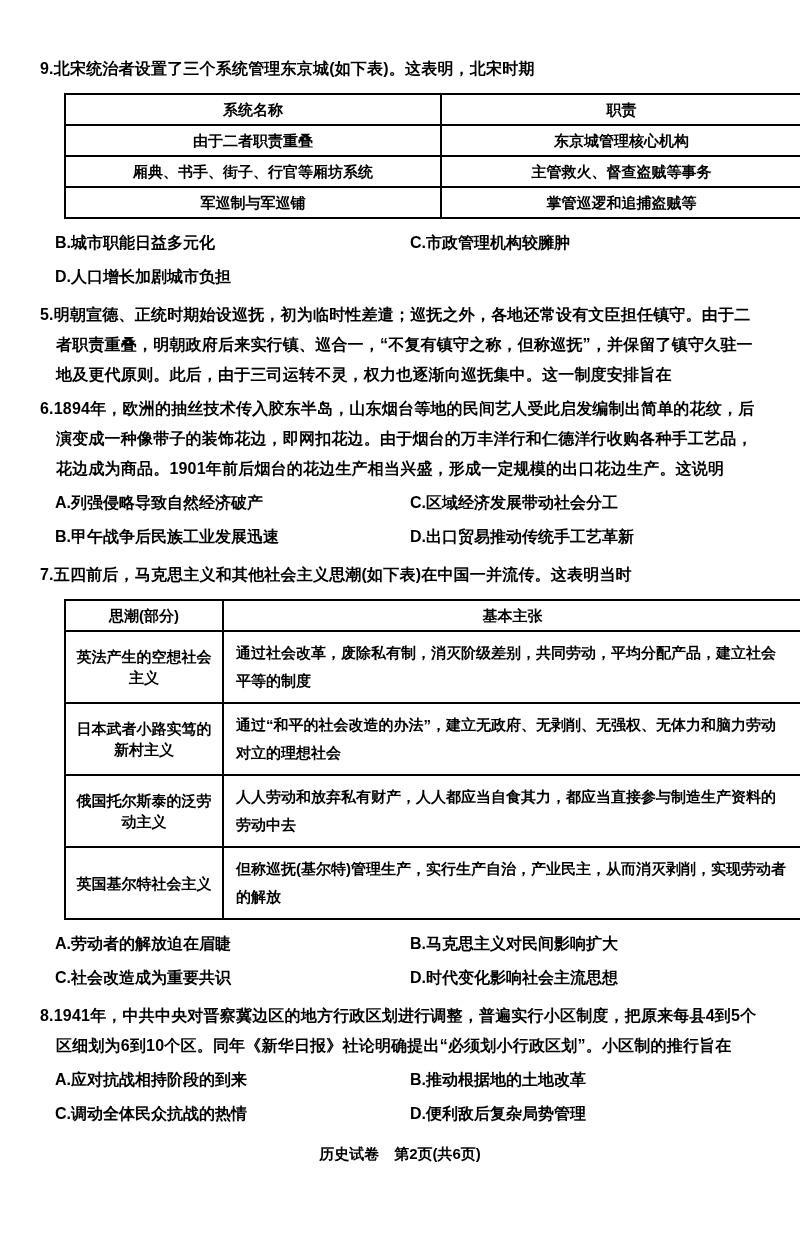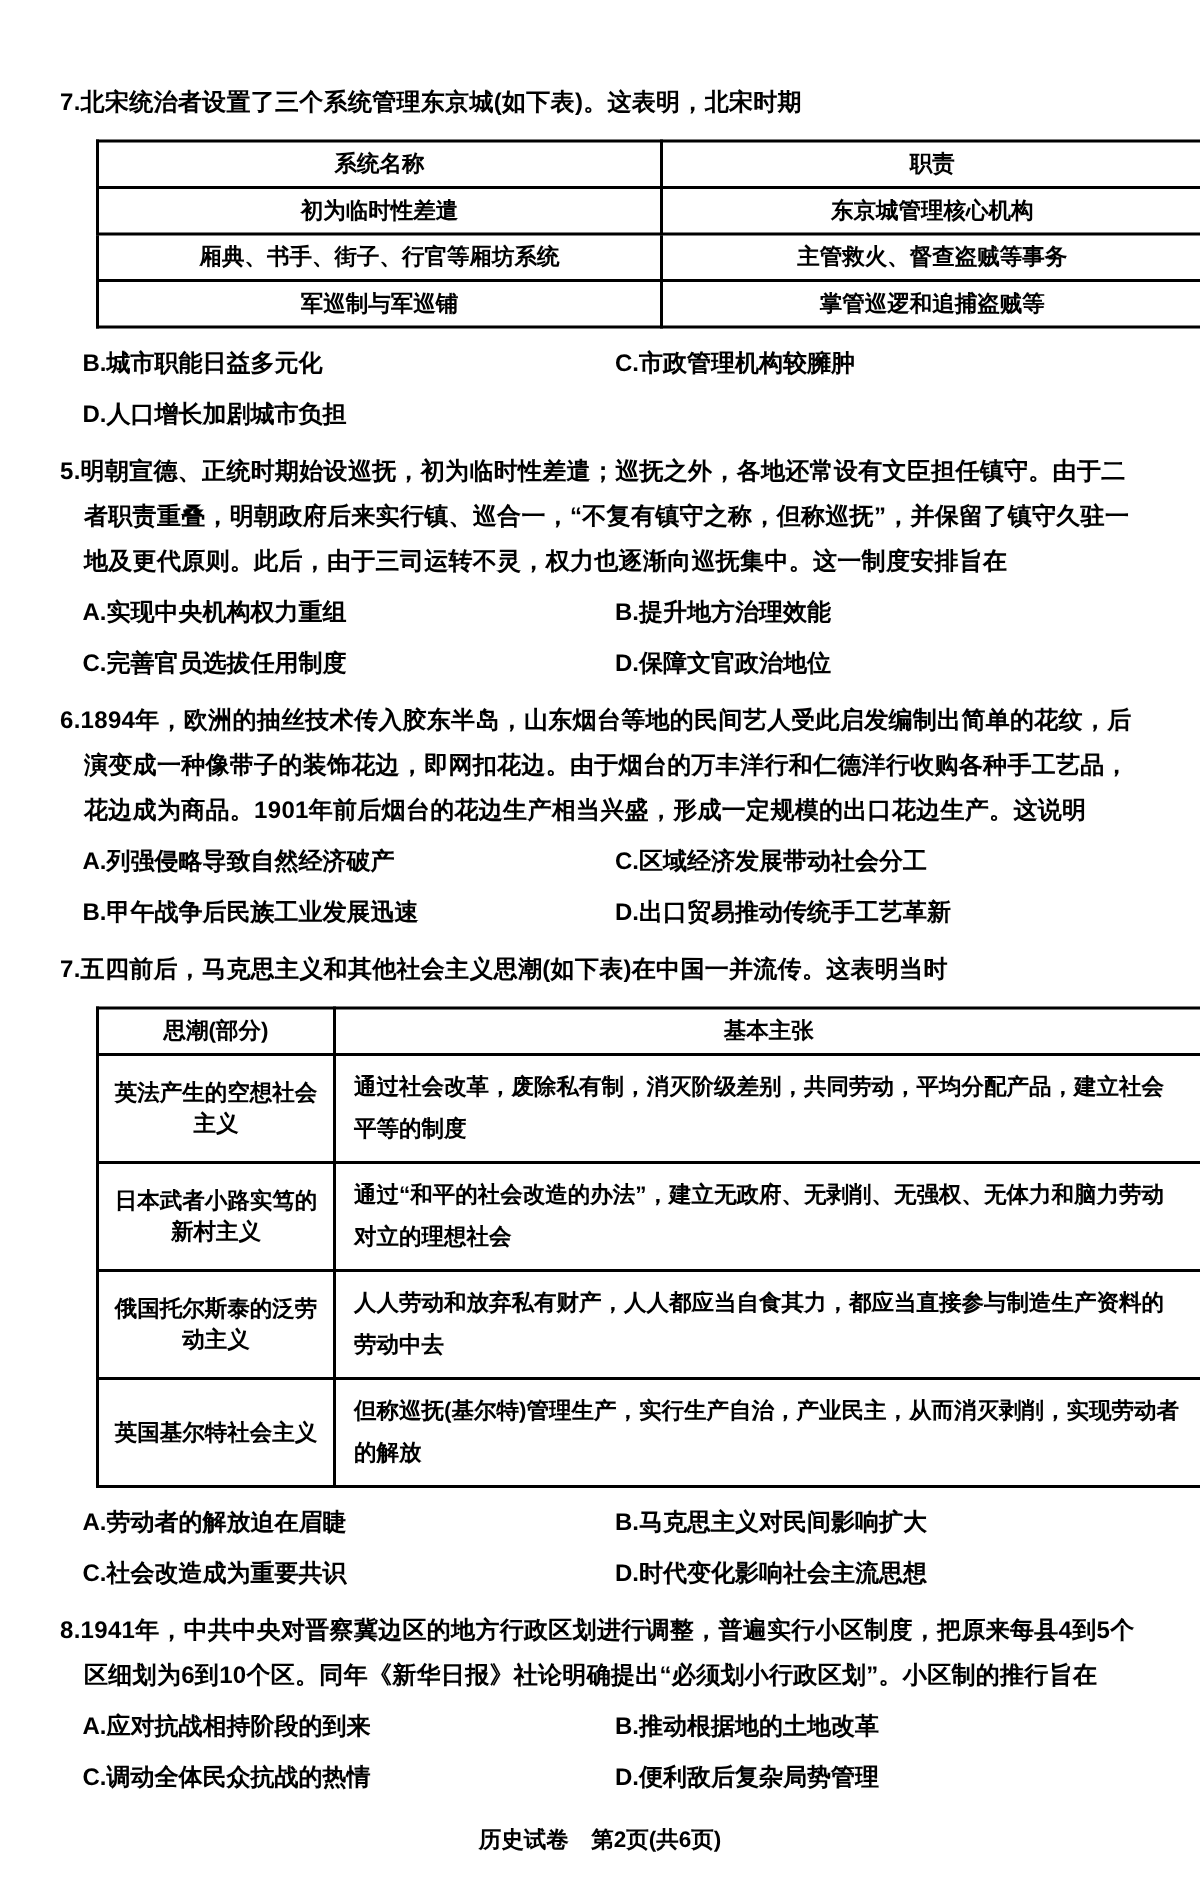--- a/index.html
+++ b/index.html
@@ -62,33 +62,33 @@
     margin-top: 16px;
     padding-bottom: 18px;
   }
 </style>
 </head>
 <body>
 
 <div class="page">
 
   <section class="question">
-    <p class="stem">7.北宋统治者设置了三个系统管理东京城(如下表)。这表明，北宋时期</p>
+    <p class="stem">9.北宋统治者设置了三个系统管理东京城(如下表)。这表明，北宋时期</p>
     <table class="q-table t1">
       <colgroup>
           <col style="width:51%">
           <col style="width:49%">
         </colgroup>
       <tbody>
           <tr>
         <th>系统名称</th>
         <th>职责</th>
       </tr>
       <tr>
-        <td>初为临时性差遣</td>
+        <td>由于二者职责重叠</td>
         <td>东京城管理核心机构</td>
       </tr>
       <tr>
         <td>厢典、书手、街子、行官等厢坊系统</td>
         <td>主管救火、督查盗贼等事务</td>
       </tr>
       <tr>
         <td>军巡制与军巡铺</td>
         <td>掌管巡逻和追捕盗贼等</td>
       </tr>
@@ -96,26 +96,20 @@
       </table>
     <div class="options">
       <span class="option">B.城市职能日益多元化</span>
       <span class="option">C.市政管理机构较臃肿</span>
       <span class="option">D.人口增长加剧城市负担</span>
     </div>
   </section>
 
   <section class="question">
     <p class="stem">5.明朝宣德、正统时期始设巡抚，初为临时性差遣；巡抚之外，各地还常设有文臣担任镇守。由于二者职责重叠，明朝政府后来实行镇、巡合一，“不复有镇守之称，但称巡抚”，并保留了镇守久驻一地及更代原则。此后，由于三司运转不灵，权力也逐渐向巡抚集中。这一制度安排旨在</p>
-    <div class="options">
-      <span class="option">A.实现中央机构权力重组</span>
-      <span class="option">B.提升地方治理效能</span>
-      <span class="option">C.完善官员选拔任用制度</span>
-      <span class="option">D.保障文官政治地位</span>
-    </div>
   </section>
 
   <section class="question">
     <p class="stem">6.1894年，欧洲的抽丝技术传入胶东半岛，山东烟台等地的民间艺人受此启发编制出简单的花纹，后演变成一种像带子的装饰花边，即网扣花边。由于烟台的万丰洋行和仁德洋行收购各种手工艺品，花边成为商品。1901年前后烟台的花边生产相当兴盛，形成一定规模的出口花边生产。这说明</p>
     <div class="options">
       <span class="option">A.列强侵略导致自然经济破产</span>
       <span class="option">C.区域经济发展带动社会分工</span>
       <span class="option">B.甲午战争后民族工业发展迅速</span>
       <span class="option">D.出口贸易推动传统手工艺革新</span>
     </div>

